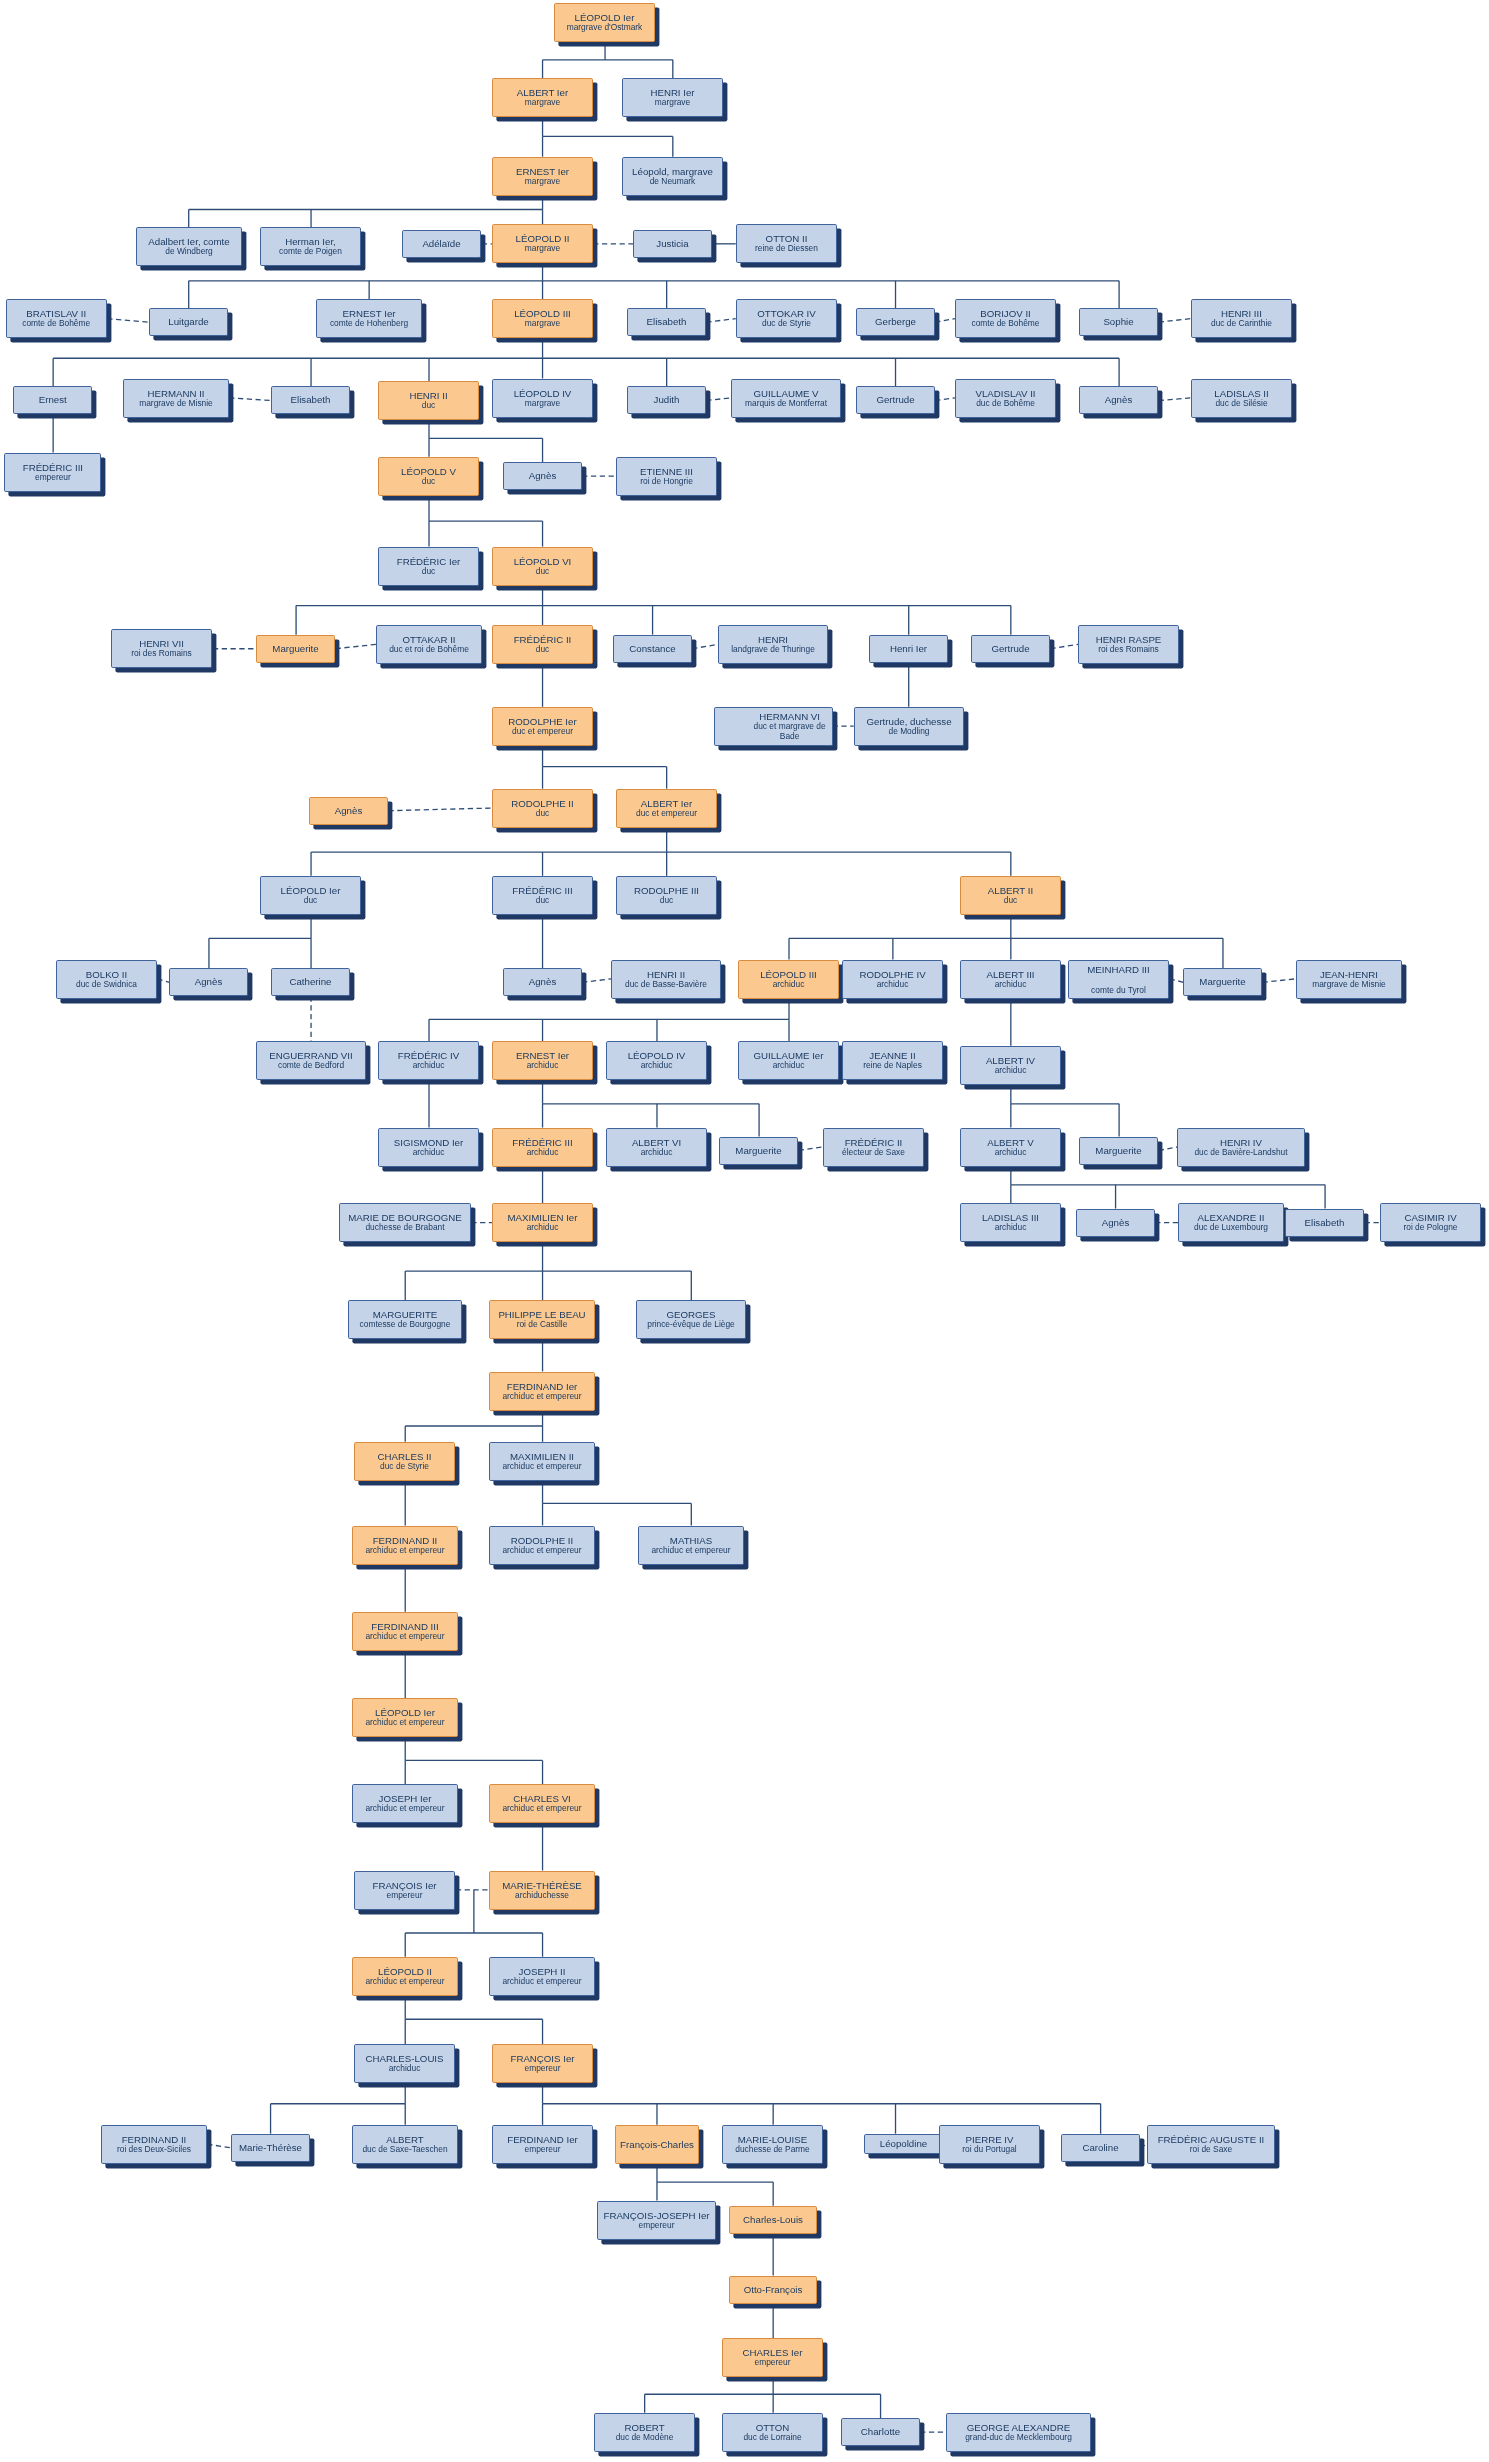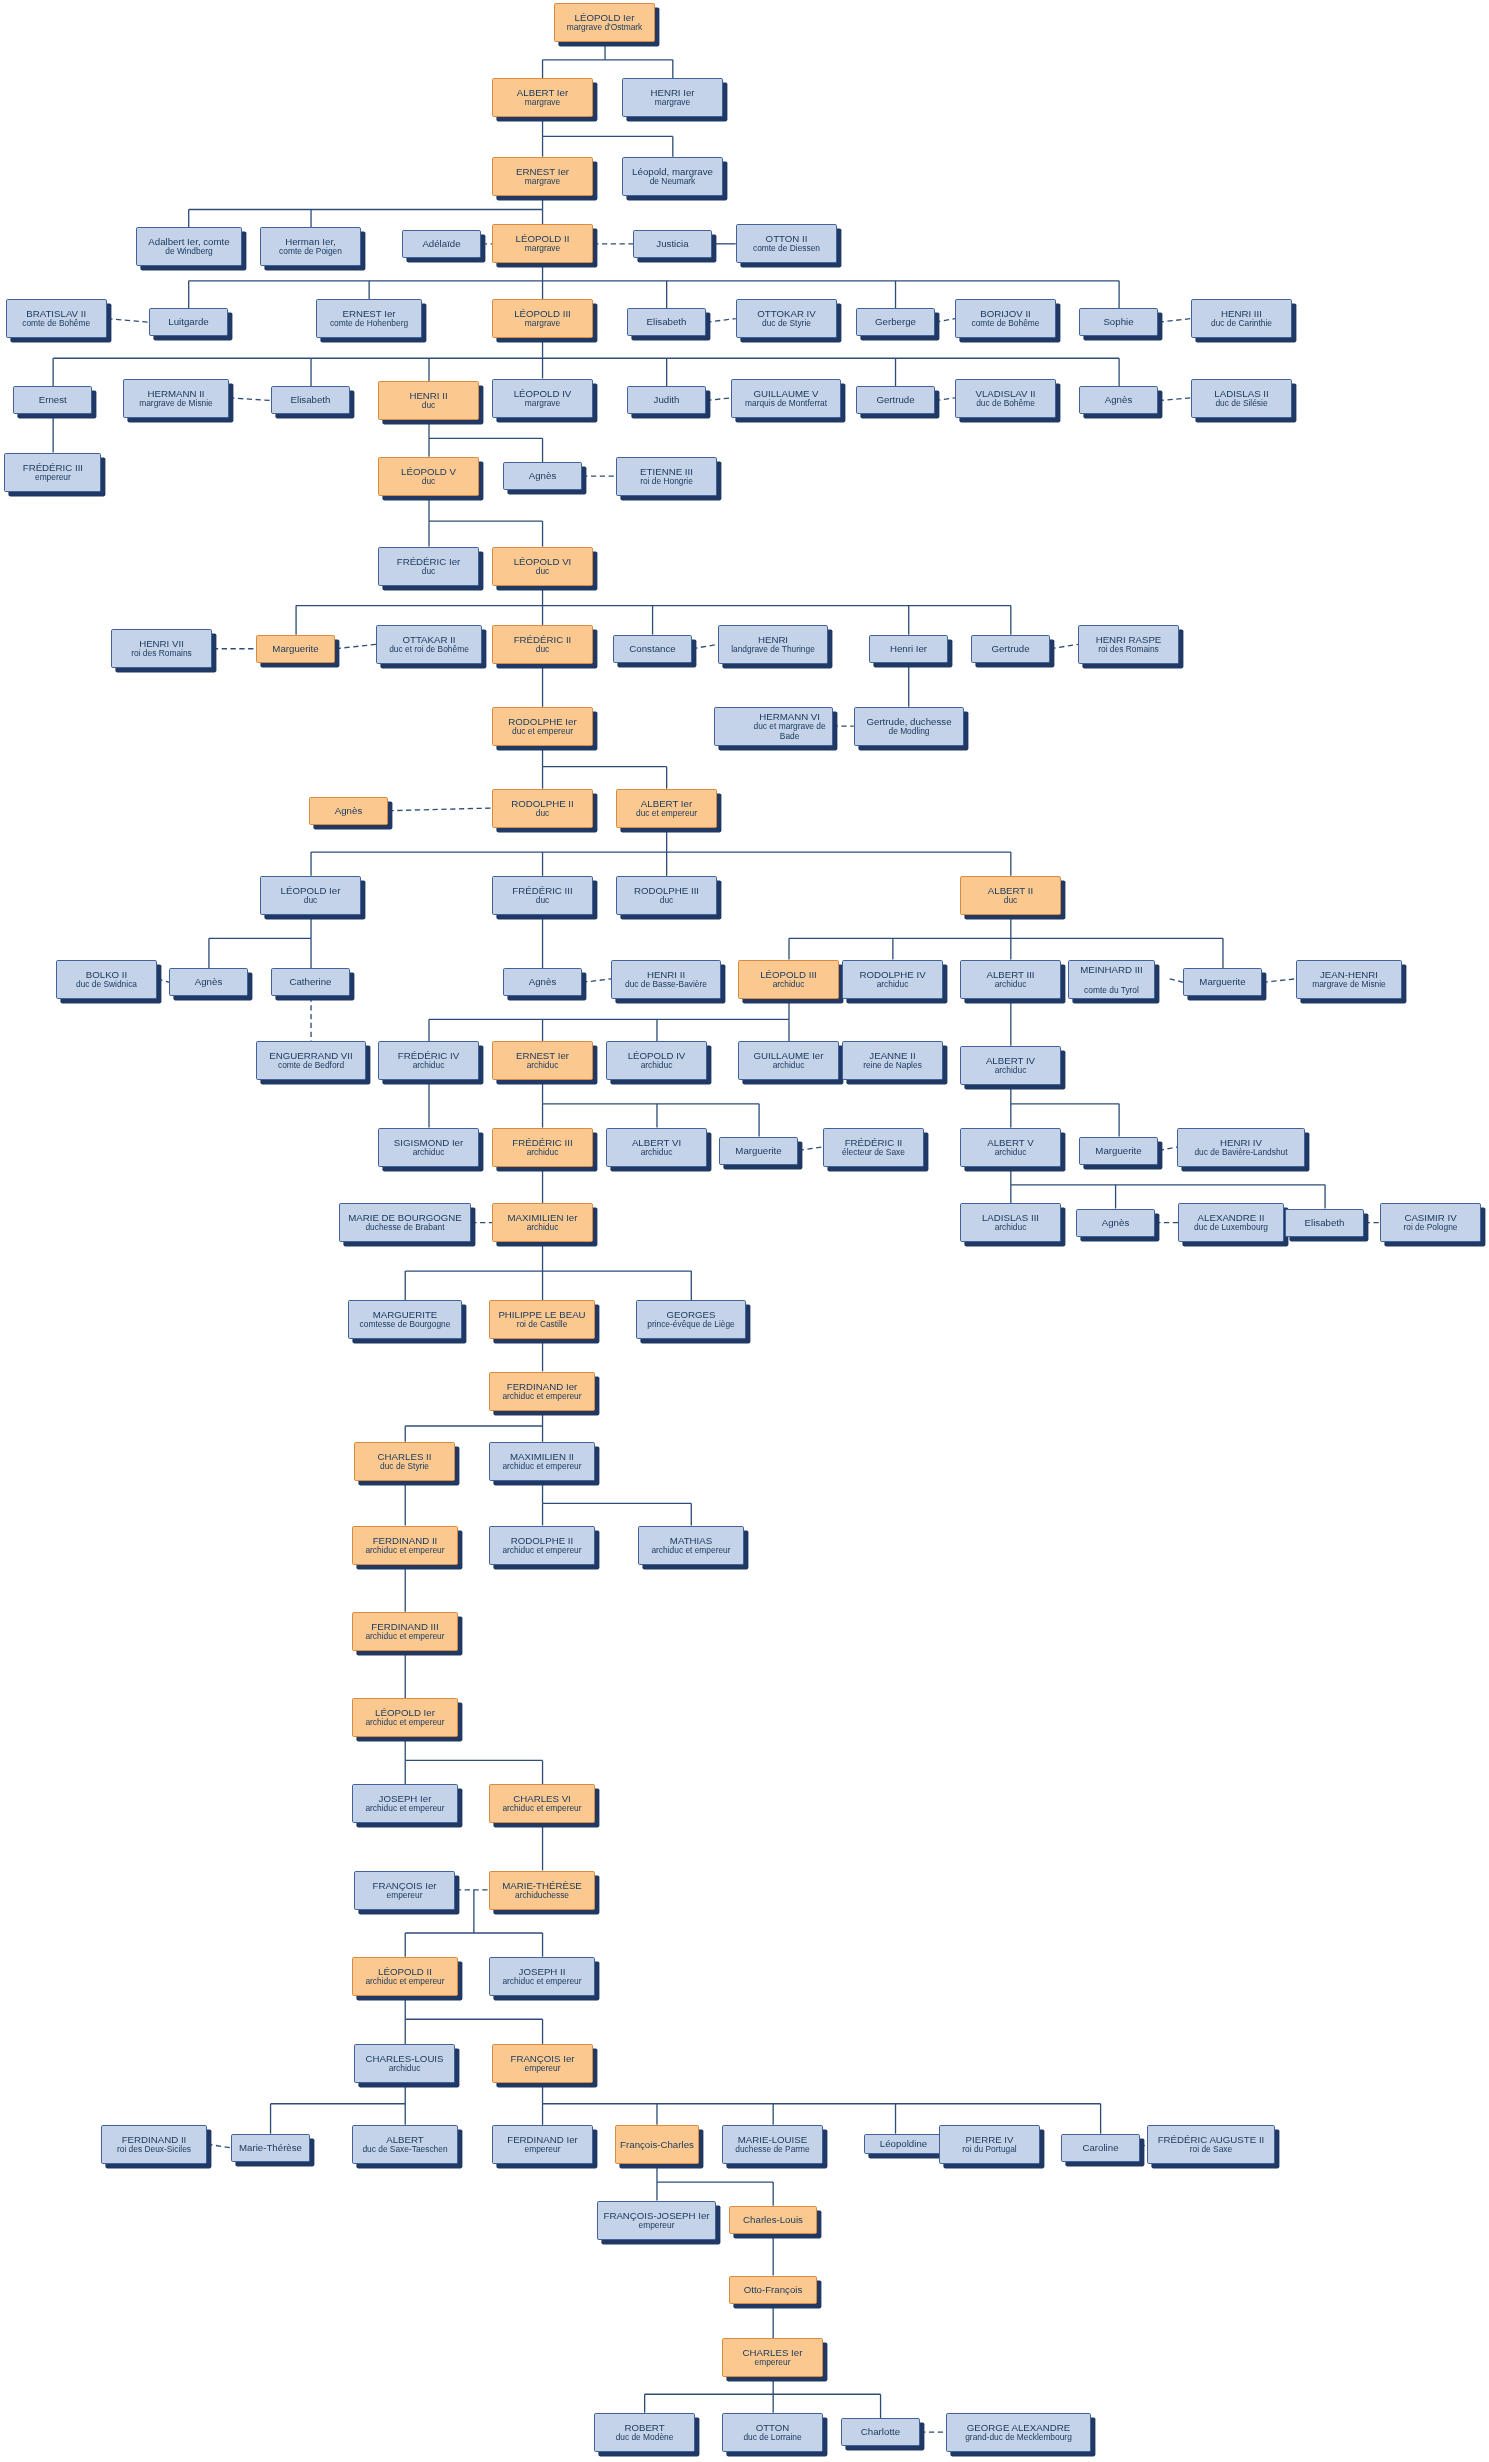--- a/index.html
+++ b/index.html
@@ -245,21 +245,21 @@
       </div>
       <div class="node main" style="left: 492px; top: 224px; width: 101px; height: 39px;">
         <div class="nm">LÉOPOLD II</div>
         <div class="tt">margrave</div>
       </div>
       <div class="node other" style="left: 633px; top: 230px; width: 79px; height: 28px;">
         <div class="nm">Justicia</div>
       </div>
       <div class="node other" style="left: 736px; top: 224px; width: 101px; height: 39px;">
         <div class="nm">OTTON II</div>
-        <div class="tt">comte de Diessen</div>
+        <div class="tt">reine de Diessen</div>
       </div>
       <div class="node other" style="left: 5.7px; top: 299px; width: 101px; height: 39px;">
         <div class="nm">BRATISLAV II</div>
         <div class="tt">comte de Bohême</div>
       </div>
       <div class="node other" style="left: 149px; top: 308px; width: 79px; height: 28px;">
         <div class="nm">Luitgarde</div>
       </div>
       <div class="node other" style="left: 316px; top: 299px; width: 106px; height: 39px;">
         <div class="nm">ERNEST Ier</div>
@@ -445,21 +445,21 @@
         <div class="tt">archiduc</div>
       </div>
       <div class="node other" style="left: 842px; top: 960px; width: 101px; height: 39px;">
         <div class="nm">RODOLPHE IV</div>
         <div class="tt">archiduc</div>
       </div>
       <div class="node other" style="left: 960px; top: 960px; width: 101px; height: 39px;">
         <div class="nm">ALBERT III</div>
         <div class="tt">archiduc</div>
       </div>
-      <div class="node other" style="left: 1068px; top: 960px; width: 87px; height: 39px; gap: 11px;">
+      <div class="node other" style="left: 1068px; top: 960px; width: 101px; height: 39px; gap: 11px;">
         <div class="nm">MEINHARD III</div>
         <div class="tt">comte du Tyrol</div>
       </div>
       <div class="node other" style="left: 1183px; top: 968px; width: 79px; height: 28px;">
         <div class="nm">Marguerite</div>
       </div>
       <div class="node other" style="left: 1296px; top: 960px; width: 106px; height: 39px;">
         <div class="nm">JEAN-HENRI</div>
         <div class="tt">margrave de Misnie</div>
       </div>

